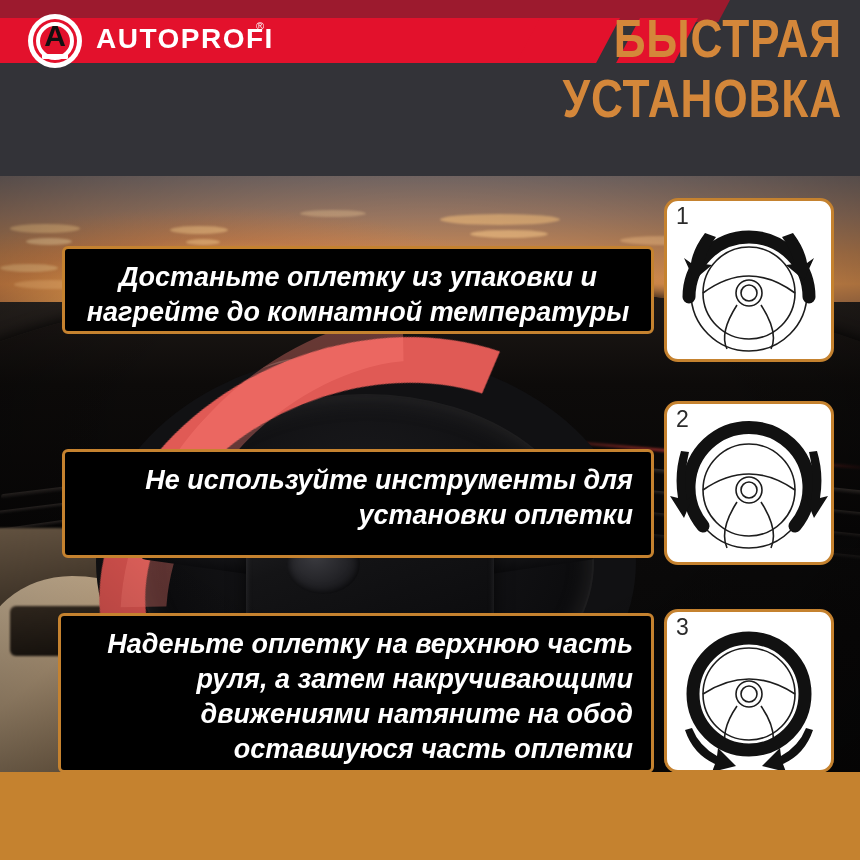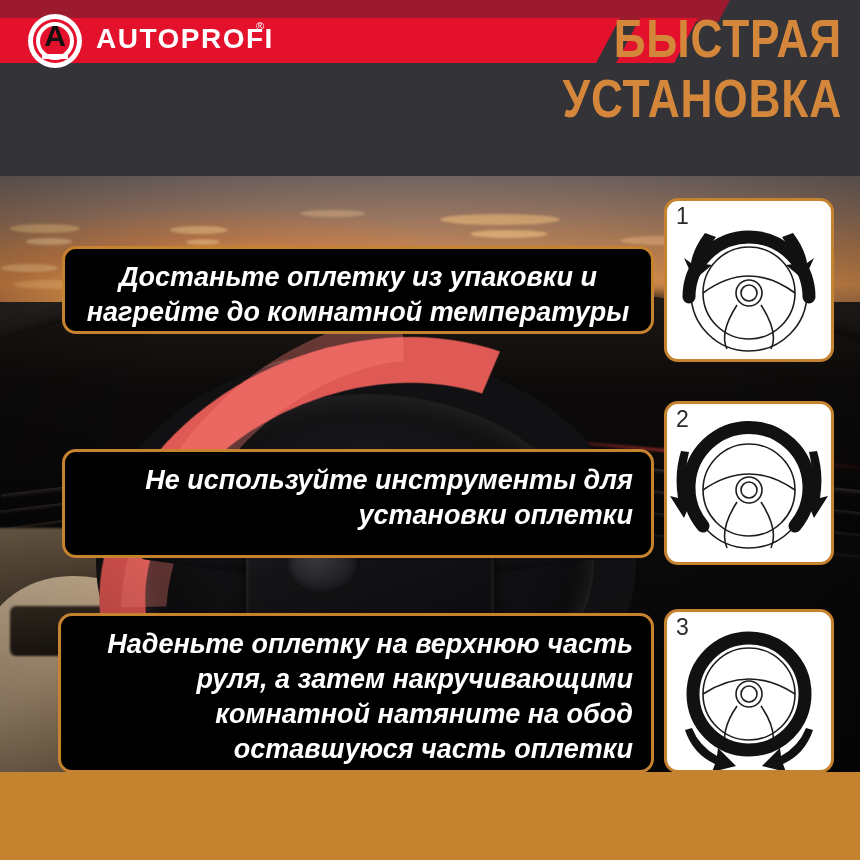--- a/index.html
+++ b/index.html
@@ -107,21 +107,21 @@
   .reg{position:absolute;left:256px;top:20px;color:#fff;font-size:11px;}
   .title{position:absolute;right:18px;top:8px;width:430px;text-align:right;color:#d4873a;
        font-family:"Liberation Sans Narrow","Liberation Sans",sans-serif;
        font-weight:700;font-size:54px;line-height:60px;letter-spacing:1px;
        transform:scaleX(.82);transform-origin:100% 0;}
 
   
   .bottom{position:absolute;left:0;top:772px;width:860px;height:88px;background:#c5822f;}
 
   
-  .callout{position:absolute;background:#000;border:3px solid #c5822f;border-radius:14px;
+  .callout{position:absolute;background:#000;border:3px solid #c5822f;border-radius:6px;
        color:#fff;font-weight:700;font-style:italic;font-size:27px;line-height:35px;
        padding:11px 18px;box-sizing:border-box;font-family:"Liberation Sans",sans-serif;
        text-shadow:0 1px 2px rgba(0,0,0,.6);}
   #callout-1{left:62px;top:246px;width:592px;height:88px;text-align:center;}
   #callout-2{left:62px;top:449px;width:592px;height:109px;text-align:right;}
   #callout-3{left:58px;top:613px;width:596px;height:160px;text-align:right;}
 
   
   .step{position:absolute;width:170px;height:164px;background:#fff;border:3px solid #c5822f;
        border-radius:14px;box-sizing:border-box;overflow:hidden;}
@@ -209,21 +209,21 @@
     <div class="reg">®</div>
 
     <div class="title">
       <div>БЫСТРАЯ</div>
       <div>УСТАНОВКА</div>
     </div>
   </div>
 
   <div class="callout" id="callout-1">Достаньте оплетку из упаковки и нагрейте до комнатной температуры</div>
   <div class="callout" id="callout-2">Не используйте инструменты для установки оплетки</div>
-  <div class="callout" id="callout-3">Наденьте оплетку на верхнюю часть руля, а затем накручивающими комнатной натяните на обод оставшуюся часть оплетки</div>
+  <div class="callout" id="callout-3">Наденьте оплетку на верхнюю часть руля, а затем накручивающими движениями натяните на обод оставшуюся часть оплетки</div>
 
   <div class="step" id="step-1">
     <div class="stepnum">1</div>
     <svg viewBox="0 0 164 158">
       <g fill="none" stroke="#1d1d1d" stroke-width="1.6">
         <circle cx="82" cy="92" r="58"></circle>
         <circle cx="82" cy="92" r="46"></circle>
         <circle cx="82" cy="92" r="13"></circle>
         <circle cx="82" cy="92" r="8"></circle>
         <path d="M36 92 q46 -34 92 0"></path>

